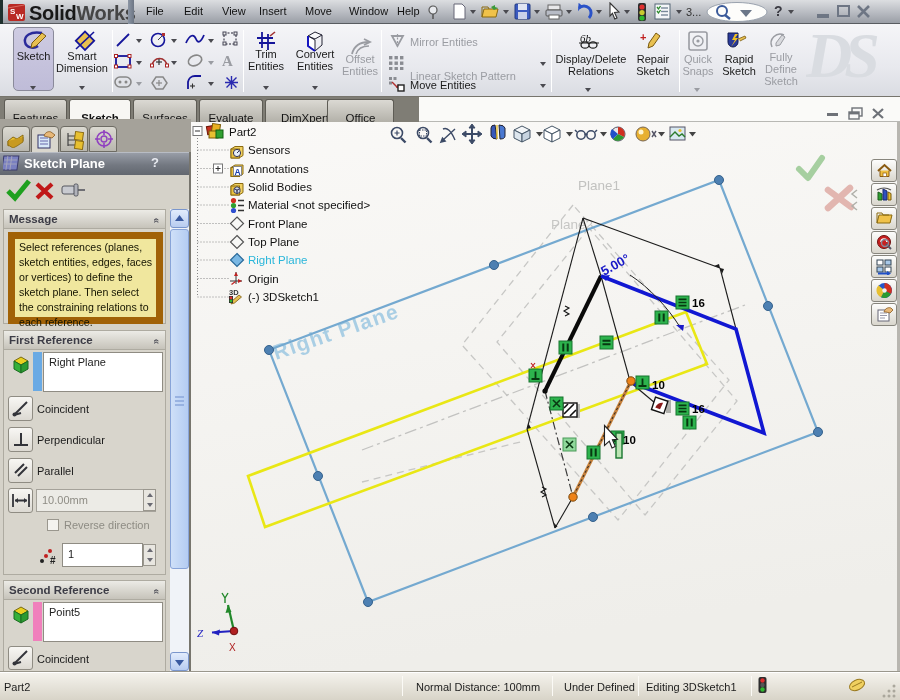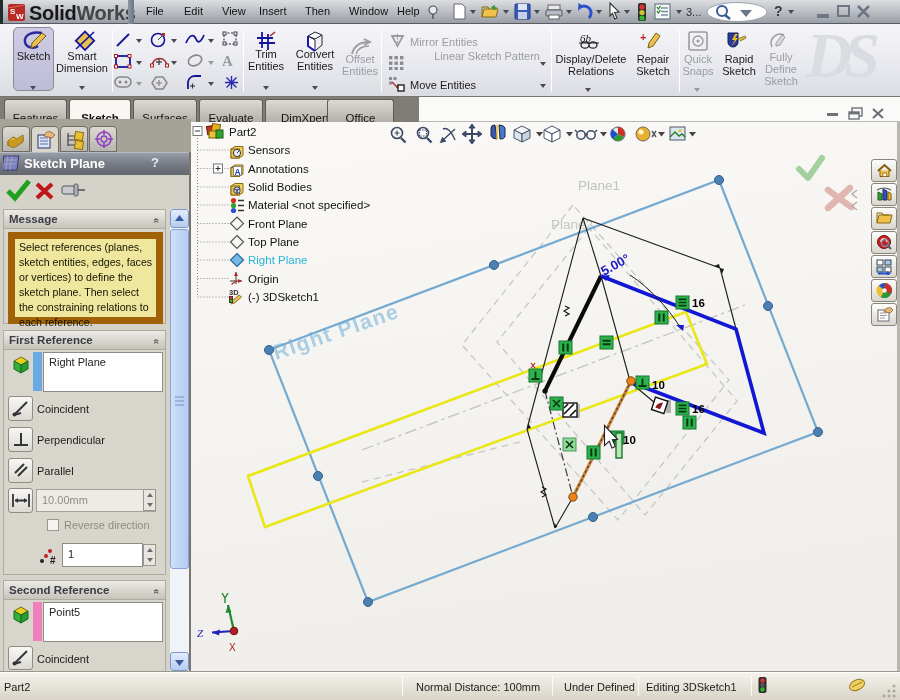--- a/index.html
+++ b/index.html
@@ -41,21 +41,21 @@
     <path d="M1 5 L17 2" stroke="#d86a60" stroke-width="1" fill="none"></path>
     <text x="3" y="11" font-size="8" font-weight="bold" fill="#fff" font-family="Liberation Sans">S</text>
     <text x="9" y="16" font-size="8" font-weight="bold" fill="#fff" font-family="Liberation Sans">W</text>
   </svg>
 <div class="a" style="left:29px;top:2px;font-size:20px;font-weight:bold;letter-spacing:-0.3px;color:#181818">Solid<span style="color:#454545">Works</span></div>
 <div class="a" style="left:128px;top:0;width:6px;height:24px;background:linear-gradient(90deg,#8b95a4,#6d7684)"></div>
 <span class="mi" style="left:146px">File</span>
 <span class="mi" style="left:184px">Edit</span>
 <span class="mi" style="left:222px">View</span>
 <span class="mi" style="left:259px">Insert</span>
-<span class="mi" style="left:305px">Then</span>
+<span class="mi" style="left:305px">Move</span>
 <span class="mi" style="left:349px">Window</span>
 <span class="mi" style="left:397px">Help</span>
 <svg class="a" style="left:425px;top:4px" width="16" height="16">
     <circle cx="8" cy="6" r="4" fill="#e8eaee" stroke="#555" stroke-width="1.2"></circle>
     <line x1="8" y1="10" x2="8" y2="15" stroke="#555" stroke-width="1.5"></line>
   </svg>
 
 <svg class="a" style="left:452px;top:3px" width="15" height="17">
     <path d="M2 1 h8 l3 3 v12 h-11 z" fill="#fff" stroke="#667" stroke-width="1"></path>
   </svg>
@@ -232,21 +232,21 @@
       <rect x="6.5" y="1" width="3.4" height="3.4"></rect>
       <rect x="12" y="1" width="3.4" height="3.4"></rect>
       <rect x="1" y="6.5" width="3.4" height="3.4"></rect>
       <rect x="6.5" y="6.5" width="3.4" height="3.4"></rect>
       <rect x="12" y="6.5" width="3.4" height="3.4"></rect>
       <rect x="1" y="12" width="3.4" height="3.4"></rect>
       <rect x="6.5" y="12" width="3.4" height="3.4"></rect>
       <rect x="12" y="12" width="3.4" height="3.4"></rect>
     </g>
   </svg>
-<div class="tlab gray" style="left:410px;top:50px;width:130px;text-align:right">Linear Sketch Pattern</div>
+<div class="tlab gray" style="left:410px;top:70px;width:130px;text-align:left">Linear Sketch Pattern</div>
 <div class="dd" style="left:540px;top:62px"></div>
 <svg class="a" style="left:388px;top:76px" width="18" height="16">
     <g fill="#8a8c92">
       <rect x="1" y="1" width="3" height="3"></rect>
       <rect x="5.5" y="1" width="3" height="3"></rect>
       <rect x="1" y="5.5" width="3" height="3"></rect>
     </g>
     <path d="M4 6 l6 6" stroke="#b03030" stroke-width="1.4"></path>
     <path d="M8 12 l4 -1 -2 -3 z" fill="#b03030"></path>
     <rect x="10" y="9" width="6" height="6" fill="#fff" stroke="#222" stroke-width="1.4"></rect>

